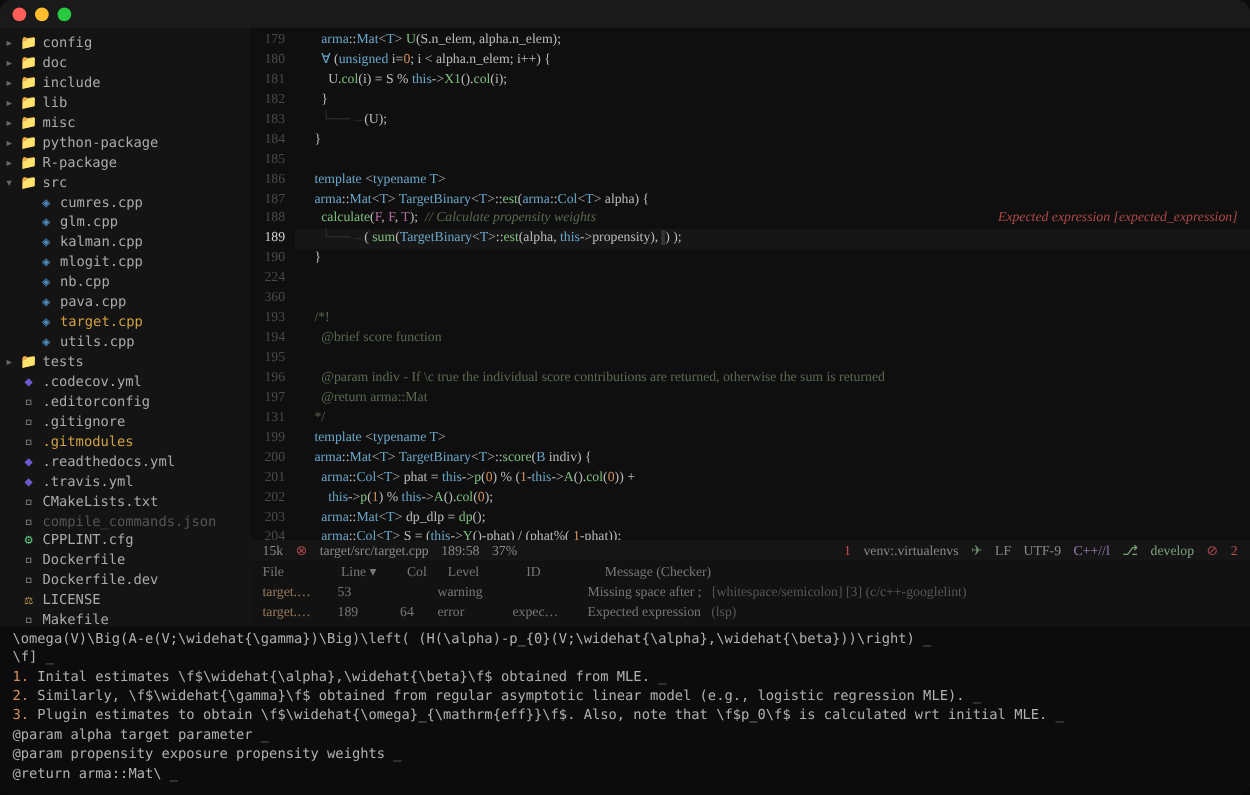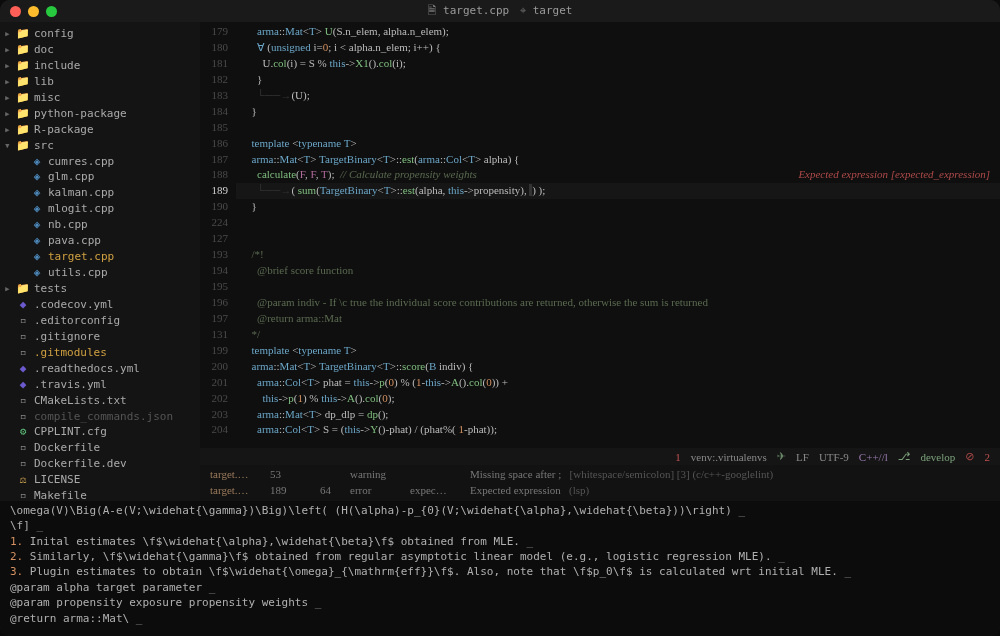--- a/index.html
+++ b/index.html
@@ -96,26 +96,20 @@
 <body>
 
 <div class="window">
 
   <div class="titlebar">
     <div class="traffic">
       <div class="dot red"></div>
       <div class="dot yellow"></div>
       <div class="dot green"></div>
     </div>
-    <div class="title-center">
-      <span>🗎</span>
-      <span>target.cpp</span>
-      <span class="target-icon"> ⌖ </span>
-      <span>target</span>
-    </div>
   </div>
 
   <div class="main">
 
     <div class="sidebar" id="sidebar">
         <div class="tree-item indent-0">
           <span class="tree-chevron">▸</span>
           <span class="tree-icon folder-icon">📁</span>
           <span>config</span>
         </div>
@@ -276,53 +270,68 @@
             <div>182</div>
             <div>183</div>
             <div>184</div>
             <div>185</div>
             <div>186</div>
             <div>187</div>
             <div>188</div>
             <div class="cur">189</div>
             <div>190</div>
             <div>224</div>
-            <div>127</div>
+            <div>360</div>
             <div>193</div>
             <div>194</div>
             <div>195</div>
             <div>196</div>
             <div>197</div>
             <div>131</div>
             <div>199</div>
             <div>200</div>
             <div>201</div>
             <div>202</div>
             <div>203</div>
             <div>204</div>
           </div>
         <div class="code" id="code"><div class="line">    <span class="type">arma</span>::<span class="type">Mat</span>&lt;<span class="type">T</span>&gt; <span class="fn">U</span>(S.n_elem, alpha.n_elem);</div><div class="line">    <span class="kw">∀</span> (<span class="kw">unsigned</span> i=<span class="num">0</span>; i &lt; alpha.n_elem; i++) {</div><div class="line">      U.<span class="fn">col</span>(i) = S % <span class="kw">this</span>-&gt;<span class="fn">X1</span>().<span class="fn">col</span>(i);</div><div class="line">    }</div><div class="line">    <span class="ws">└──→</span>(U);</div><div class="line">  }</div><div class="line">&nbsp;</div><div class="line">  <span class="kw">template</span> &lt;<span class="kw">typename</span> <span class="type">T</span>&gt;</div><div class="line">  <span class="type">arma</span>::<span class="type">Mat</span>&lt;<span class="type">T</span>&gt; <span class="type">TargetBinary</span>&lt;<span class="type">T</span>&gt;::<span class="fn">est</span>(<span class="type">arma</span>::<span class="type">Col</span>&lt;<span class="type">T</span>&gt; alpha) {</div><div class="line">    <span class="fn">calculate</span>(<span class="const">F</span>, <span class="const">F</span>, <span class="const">T</span>);  <span class="comment">// Calculate propensity weights</span><span class="error-overlay">Expected expression [expected_expression]</span></div><div class="line active">    <span class="ws">└──→</span>( <span class="fn">sum</span>(<span class="type">TargetBinary</span>&lt;<span class="type">T</span>&gt;::<span class="fn">est</span>(alpha, <span class="kw">this</span>-&gt;propensity), <span style="background:#333;color:#fff">&nbsp;</span>) );</div><div class="line">  }</div><div class="line">&nbsp;</div><div class="line">&nbsp;</div><div class="line">  <span class="doc">/*!</span></div><div class="line">    <span class="doc">@brief score function</span></div><div class="line">&nbsp;</div><div class="line">    <span class="doc">@param indiv - If \c true the individual score contributions are returned, otherwise the sum is returned</span></div><div class="line">    <span class="doc">@return arma::Mat</span></div><div class="line">  <span class="doc">*/</span></div><div class="line">  <span class="kw">template</span> &lt;<span class="kw">typename</span> <span class="type">T</span>&gt;</div><div class="line">  <span class="type">arma</span>::<span class="type">Mat</span>&lt;<span class="type">T</span>&gt; <span class="type">TargetBinary</span>&lt;<span class="type">T</span>&gt;::<span class="fn">score</span>(<span class="type">B</span> indiv) {</div><div class="line">    <span class="type">arma</span>::<span class="type">Col</span>&lt;<span class="type">T</span>&gt; phat = <span class="kw">this</span>-&gt;<span class="fn">p</span>(<span class="num">0</span>) % (<span class="num">1</span>-<span class="kw">this</span>-&gt;<span class="fn">A</span>().<span class="fn">col</span>(<span class="num">0</span>)) +</div><div class="line">      <span class="kw">this</span>-&gt;<span class="fn">p</span>(<span class="num">1</span>) % <span class="kw">this</span>-&gt;<span class="fn">A</span>().<span class="fn">col</span>(<span class="num">0</span>);</div><div class="line">    <span class="type">arma</span>::<span class="type">Mat</span>&lt;<span class="type">T</span>&gt; dp_dlp = <span class="fn">dp</span>();</div><div class="line">    <span class="type">arma</span>::<span class="type">Col</span>&lt;<span class="type">T</span>&gt; S = (<span class="kw">this</span>-&gt;<span class="fn">Y</span>()-phat) / (phat%( <span class="num">1</span>-phat));</div></div>
       </div>
 
       <div class="statusbar">
+        <div class="left">
+          <span>15k</span>
+          <span class="err-icon">⊗</span>
+          <span class="file-tag">target/src/target.cpp</span>
+          <span>189:58</span>
+          <span>37%</span>
+        </div>
         <div class="right">
           <span class="err">1</span>
           <span>venv:.virtualenvs</span>
           <span style="color:#6a8a6a">✈</span>
           <span>LF</span>
           <span>UTF-9</span>
           <span style="color:#9a7ab0">C++//l</span>
           <span class="branch-icon">⎇</span>
             <span style="color:#7aa07a">develop</span>
           <span class="nosym">⊘</span>
           <span class="err">2</span>
         </div>
       </div>
 
       <div class="checker-panel">
+        <div class="checker-header">
+          <span class="th" style="width:60px">File</span>
+          <span class="th" style="width:50px">Line ▾</span>
+          <span class="th" style="width:30px">Col</span>
+          <span class="th" style="width:60px">Level</span>
+          <span class="th" style="width:60px">ID</span>
+          <span class="th">Message (Checker)</span>
+        </div>
         <div id="checker-rows">
             <div class="checker-row"><span class="th" style="width:60px;color:#9a7a5a">target.…</span><span class="th" style="width:50px">53</span><span class="th" style="width:30px"></span><span class="th warn" style="width:60px">warning</span><span class="th" style="width:60px"></span><span class="th">Missing space after ; &nbsp; <span class="dim">[whitespace/semicolon] [3]</span> <span class="dim">(c/c++-googlelint)</span></span></div>
             <div class="checker-row"><span class="th" style="width:60px;color:#9a7a5a">target.…</span><span class="th" style="width:50px">189</span><span class="th" style="width:30px">64</span><span class="th err" style="width:60px">error</span><span class="th" style="width:60px">expec…</span><span class="th">Expected expression &nbsp; <span class="dim"></span> <span class="dim">(lsp)</span></span></div>
           </div>
       </div>
 
     </div>
   </div>
 
   <div class="bottom-log" id="bottom-log"><div>\omega(V)\Big(A-e(V;\widehat{\gamma})\Big)\left( (H(\alpha)-p_{0}(V;\widehat{\alpha},\widehat{\beta}))\right) <span class="cursor">_</span></div><div>\f] <span class="cursor">_</span></div><div></div><div><span class="ln-num-item">1.</span> Inital estimates \f$\widehat{\alpha},\widehat{\beta}\f$ obtained from MLE. <span class="cursor">_</span></div><div><span class="ln-num-item">2.</span> Similarly, \f$\widehat{\gamma}\f$ obtained from regular asymptotic linear model (e.g., logistic regression MLE). <span class="cursor">_</span></div><div><span class="ln-num-item">3.</span> Plugin estimates to obtain \f$\widehat{\omega}_{\mathrm{eff}}\f$. Also, note that \f$p_0\f$ is calculated wrt initial MLE. <span class="cursor">_</span></div><div>@param alpha target parameter <span class="cursor">_</span></div><div>@param propensity exposure propensity weights <span class="cursor">_</span></div><div>@return arma::Mat\<t> <span class="cursor">_</span></t></div></div>

